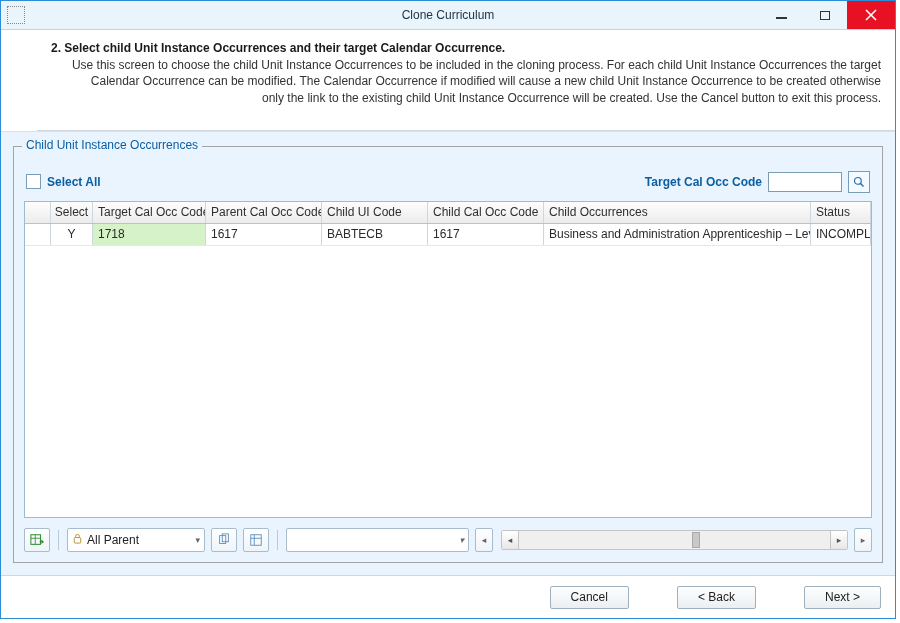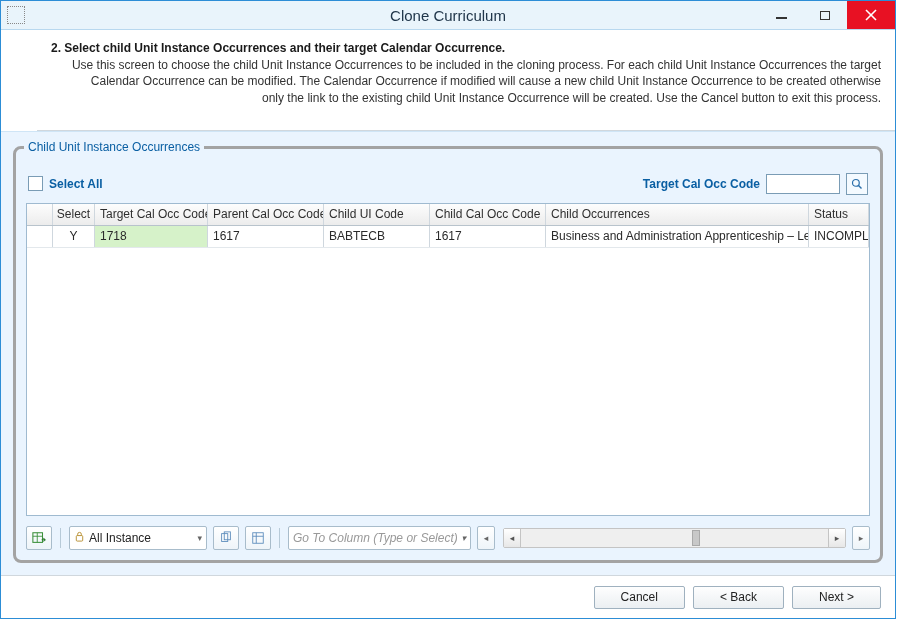--- a/index.html
+++ b/index.html
@@ -32,21 +32,21 @@
   .tb-icon {
     width: 16px; height: 16px;
     margin-left: 6px;
     border: 1px dotted #888;
   }
   .tb-title {
     position: absolute;
     left: 0; right: 0;
     text-align: center;
     color: #20364a;
-    font-size: 15px;
+    font-size: 12px;
     pointer-events: none;
   }
   .tb-buttons {
     margin-left: auto;
     display: flex;
     height: 100%;
   }
   .tb-btn {
     width: 44px;
     display: flex;
@@ -83,29 +83,29 @@
   .middle {
     flex: 1;
     background: #eaf4fe;
     border-top: 1px solid #cfe5f6;
     padding: 14px 12px 12px 12px;
     display: flex;
     flex-direction: column;
     box-sizing: border-box;
   }
   .groupbox {
-    border: 3px solid #a3a3a3;
+    border: 1px solid #a3a3a3;
     background: #eaf4fe;
     position: relative;
     flex: 1;
     display: flex;
     flex-direction: column;
     padding: 18px 10px 10px 10px;
     box-sizing: border-box;
-    border-radius: 8px;
+    border-radius: 0;
     justify-content: flex-end;
   }
   .groupbox-title {
     position: absolute;
     top: -9px;
     left: 8px;
     background: #eaf4fe;
     padding: 0 4px;
     color: #0a5fa3;
     font-size: 12px;
@@ -282,22 +282,23 @@
     gap: 8px;
   }
   .btn {
     min-width: 76px;
     height: 23px;
     border: 1px solid #9fb1bf;
     background: linear-gradient(#fefefe,#ebeff2);
     border-radius: 2px;
     color: #222;
     display:flex;align-items:center;justify-content:center;
-    padding: 0 26px;
+    padding: 0 20px;
     font: inherit;
+    margin-left: 40px;
   }
 </style>
 </head>
 <body>
 
 <div class="window">
 
   <div class="titlebar">
     <div class="tb-icon"></div>
     <div class="tb-title">Clone Curriculum</div>
@@ -374,39 +375,38 @@
           </svg>
         </div>
         <div class="vsep"></div>
         <div class="combo allcols">
           <span class="lock">
             <svg viewBox="0 0 12 12">
                 <rect x="2.5" y="5" width="7" height="6" rx="1" fill="none" stroke="#b58b2a"></rect>
                 <path d="M4 5 V3.5 a2 2 0 0 1 4 0 V5" fill="none" stroke="#b58b2a"></path>
               </svg>
           </span>
-          <span>All Instance</span>
+          <span>All Parent</span>
           <span class="caret">▾</span>
         </div>
         <div class="tbtn">
           <svg viewBox="0 0 16 16">
             <rect x="3" y="3" width="7" height="9" fill="none" stroke="#5b8bbb"></rect>
             <rect x="6" y="1" width="7" height="9" fill="none" stroke="#5b8bbb"></rect>
           </svg>
         </div>
         <div class="tbtn">
           <svg viewBox="0 0 16 16">
             <rect x="2" y="2" width="12" height="12" fill="none" stroke="#5b8bbb"></rect>
             <line x1="2" y1="6" x2="14" y2="6" stroke="#5b8bbb"></line>
             <line x1="6" y1="2" x2="6" y2="14" stroke="#5b8bbb"></line>
           </svg>
         </div>
         <div class="vsep"></div>
         <div class="combo goto">
-          <span>Go To Column (Type or Select)</span>
           <span class="caret">▾</span>
         </div>
         <div class="nav-btn">
           <span>◂</span>
         </div>
         <div class="hscroll">
           <div class="arrow left">◂</div>
           <div class="thumb"></div>
           <div class="arrow right">▸</div>
         </div>

